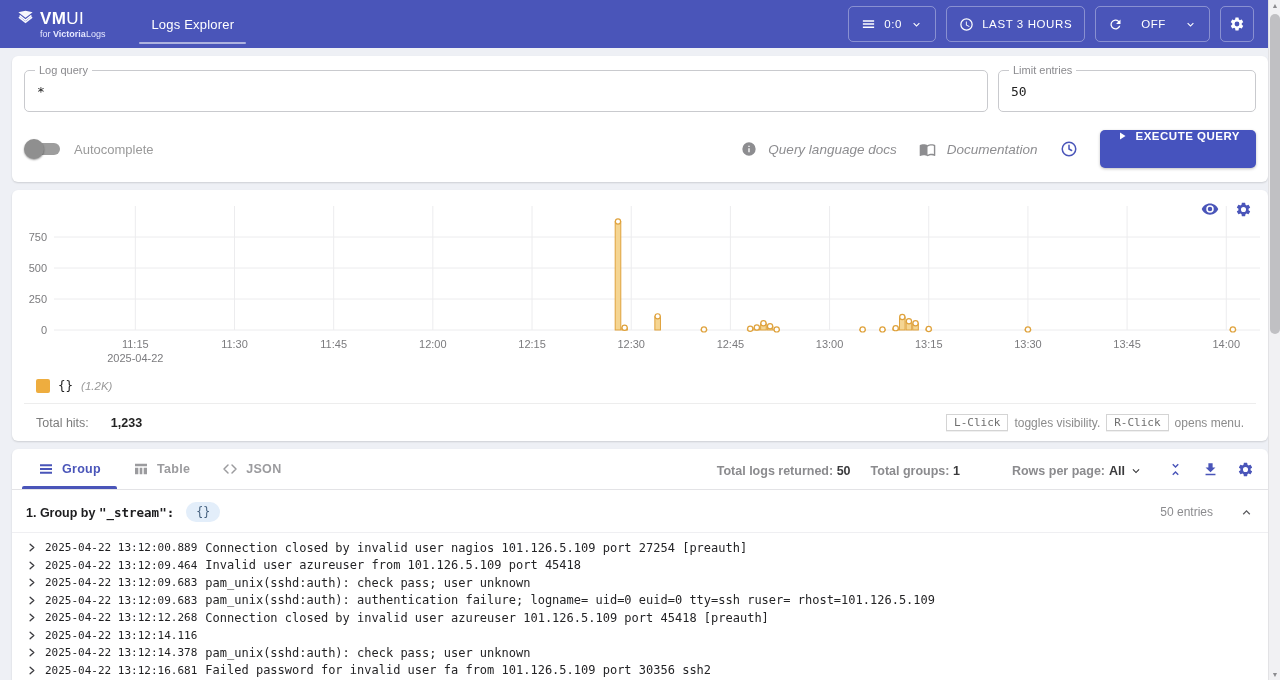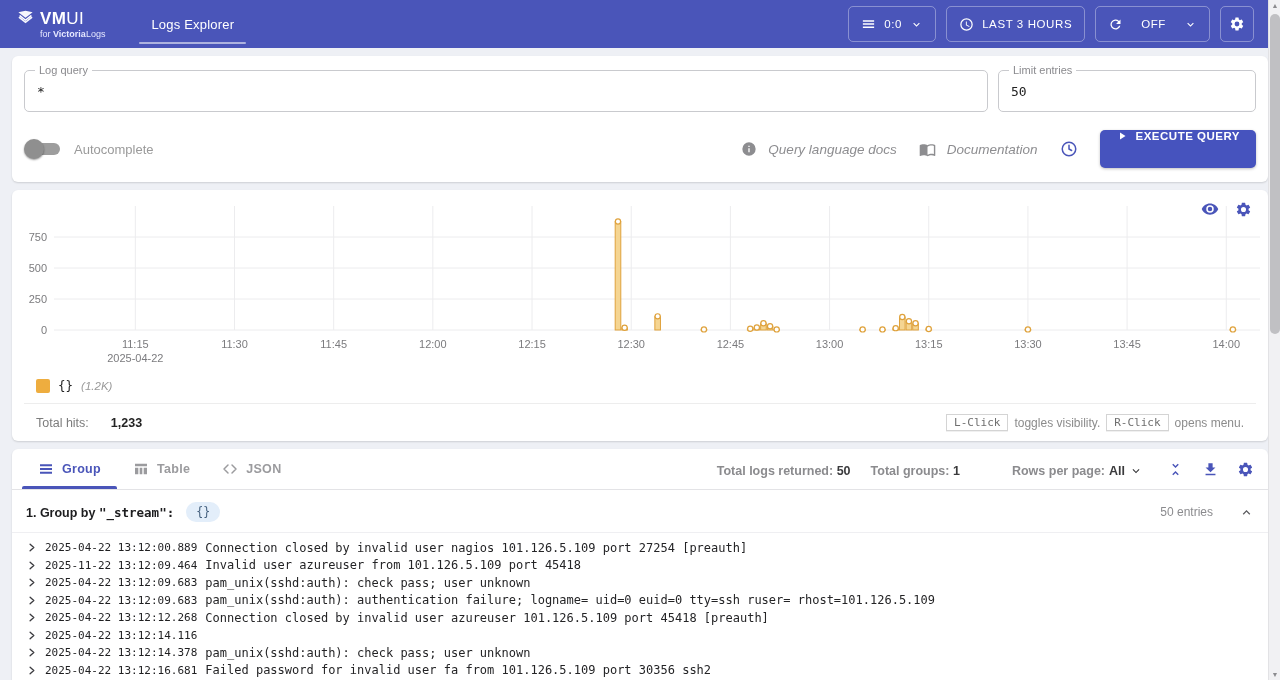--- a/index.html
+++ b/index.html
@@ -419,21 +419,21 @@
     <span class="log-time">2025-04-22 13:12:00.889</span>
     <span class="log-msg">Connection closed by invalid user nagios 101.126.5.109 port 27254 [preauth]</span>
   </div>
 
   <div class="log-row">
     <span class="log-caret icon">
       <svg width="11" height="11" viewBox="0 0 24 24" fill="none" stroke="currentColor" stroke-width="3" stroke-linecap="round" stroke-linejoin="round">
             <path d="M9 5l8 7-8 7"></path>
           </svg>
     </span>
-    <span class="log-time">2025-11-22 13:12:09.464</span>
+    <span class="log-time">2025-04-22 13:12:09.464</span>
     <span class="log-msg">Invalid user azureuser from 101.126.5.109 port 45418</span>
   </div>
 
   <div class="log-row">
     <span class="log-caret icon">
       <svg width="11" height="11" viewBox="0 0 24 24" fill="none" stroke="currentColor" stroke-width="3" stroke-linecap="round" stroke-linejoin="round">
             <path d="M9 5l8 7-8 7"></path>
           </svg>
     </span>
     <span class="log-time">2025-04-22 13:12:09.683</span>

